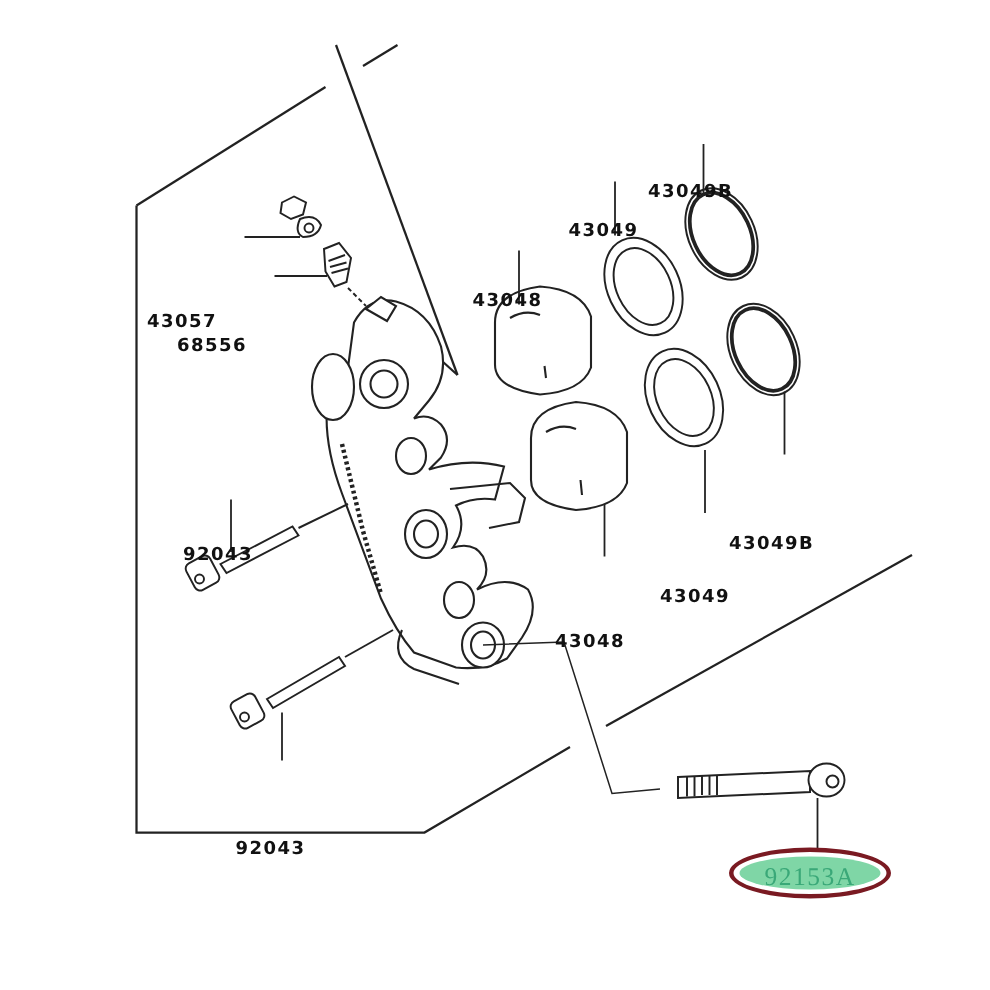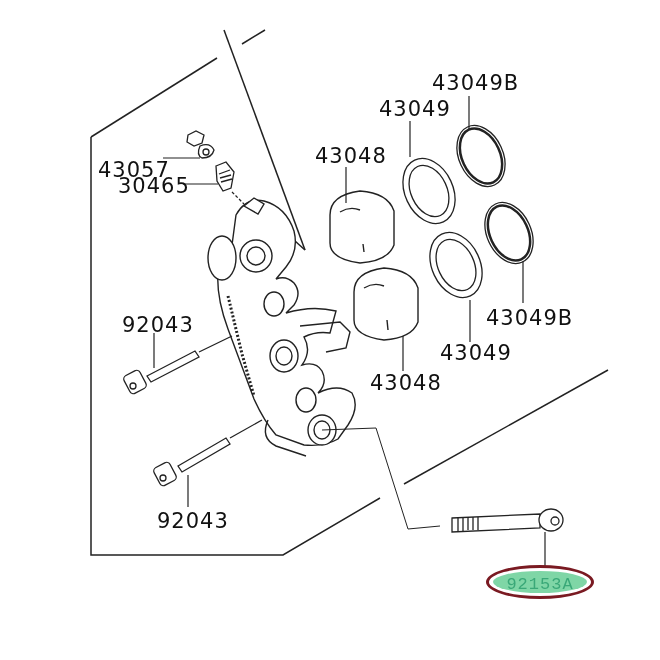--- a/index.html
+++ b/index.html
@@ -1,21 +1,21 @@
 <!DOCTYPE html>
 <html><head>
 <meta charset="utf-8">
 <style>
   html, body { margin:0; padding:0; background:#ffffff; }
   body { width:660px; height:660px; position:relative; overflow:hidden; font-family:"Liberation Sans", sans-serif; }
   #diagram { position:absolute; left:0; top:0; width:660px; height:660px; }
-  .lbl { position:absolute; font-family:"DejaVu Sans", sans-serif; font-weight:normal; font-size:21px; color:#111; letter-spacing:1px; line-height:1; white-space:nowrap; }
+  .lbl { position:absolute; font-family:"DejaVu Sans", sans-serif; font-weight:bold; font-size:12px; color:#111; letter-spacing:1px; line-height:1; white-space:nowrap;margin-top:48px; }
   .hl-wrap { position:absolute; left:486px; top:565px; width:108px; height:34px; border:3px solid #7a1a22; border-radius:50%; box-sizing:border-box; background:#ffffff; }
   .hl-fill { position:absolute; left:4px; top:3px; right:4px; bottom:3px; border-radius:50%; background:#7fd6a6; }
-  .hl-text { position:absolute; left:0; right:0; top:7px; text-align:center; font-family:Liberation Mono, monospace; font-size:17px; color:#3aa878; letter-spacing:1px; }
+  .hl-text { position:absolute; left:0; right:0; top:7px; text-align:center; font-family:Liberation Serif, serif; font-size:17px; color:#3aa878; letter-spacing:1px; }
 </style>
 </head>
 <body>
 
 <svg id="diagram" viewBox="0 0 660 660" xmlns="http://www.w3.org/2000/svg">
 
   <g fill="none" stroke="#222" stroke-width="1.5">
     <polyline points="91,137 91,555 283,555 380,498"></polyline>
     <line x1="404" y1="484" x2="608" y2="370"></line>
     <line x1="91" y1="137" x2="217" y2="58"></line>
@@ -110,21 +110,21 @@
     <line x1="403" y1="336" x2="403" y2="371"></line>
     <line x1="470" y1="300" x2="470" y2="342"></line>
     <line x1="523" y1="261" x2="523" y2="303"></line>
     <line x1="154" y1="333" x2="154" y2="368"></line>
     <line x1="188" y1="475" x2="188" y2="507"></line>
     <line x1="545" y1="532" x2="545" y2="568"></line>
   </g>
 </svg>
 
 <div class="lbl" style="left:98px; top:160px;">43057</div>
-<div class="lbl" style="left:118px; top:176px;">30465</div>
+<div class="lbl" style="left:118px; top:176px;">68556</div>
 <div class="lbl" style="left:315px; top:146px;">43048</div>
 <div class="lbl" style="left:370px; top:373px;">43048</div>
 <div class="lbl" style="left:379px; top:99px;">43049</div>
 <div class="lbl" style="left:440px; top:343px;">43049</div>
 <div class="lbl" style="left:432px; top:73px;">43049B</div>
 <div class="lbl" style="left:486px; top:308px;">43049B</div>
 <div class="lbl" style="left:122px; top:315px;">92043</div>
 <div class="lbl" style="left:157px; top:511px;">92043</div>
 
 <div class="hl-wrap">

